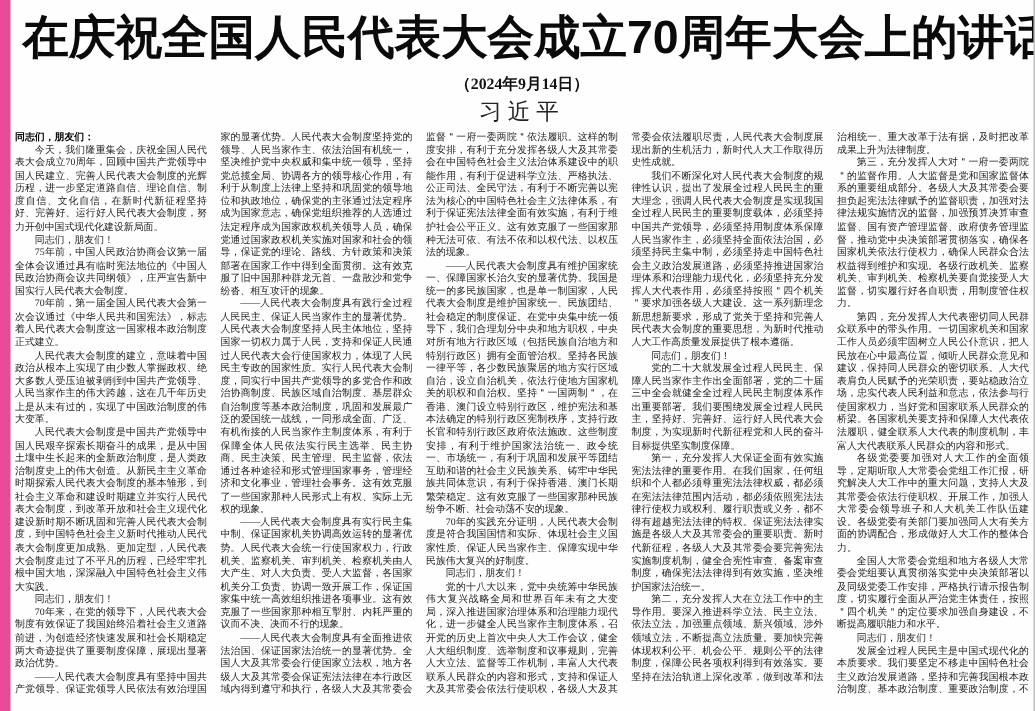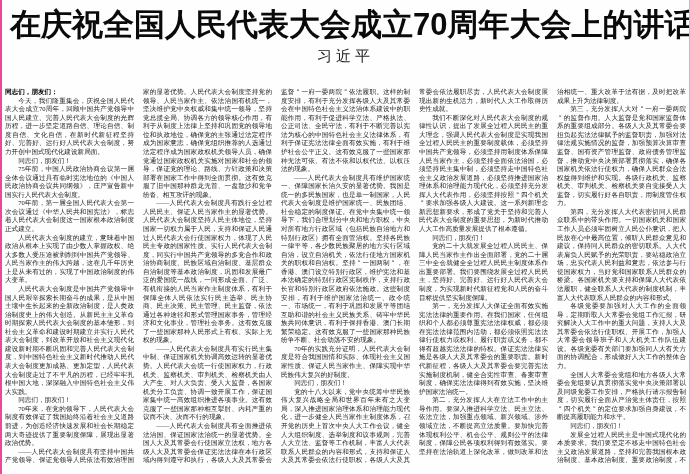--- a/index.html
+++ b/index.html
@@ -5,21 +5,21 @@
   html,body{margin:0;padding:0;background:#e8e8e8;}
   .page{
     position:relative;
     width:690px;height:474px;
     margin:0 auto;
     background:#fefefe;
     color:#141414;
     font-family:"Liberation Serif","DejaVu Serif",serif;
     overflow:hidden;
     box-sizing:border-box;
-    border-left:2px solid #ec4899;
+    border-left:7px solid #ec4899;
     border-right:1px solid #bdbdbd;
   }
   .headline{
     margin:6px 8px 0 8px;
     text-align:center;
     font-family:"Liberation Sans","DejaVu Sans",sans-serif;
     font-weight:900;
     font-size:31px;
     line-height:38px;
     letter-spacing:0px;
@@ -57,20 +57,21 @@
   }
   .columns p{margin:0;padding:0;text-indent:2em;}
   .columns p.greeting-first{font-weight:bold;text-indent:0;color:#000;}
   .columns p.greeting{text-indent:2em;}
 </style>
 </head>
 <body>
 
 <div class="page">
   <h1 class="headline">在庆祝全国人民代表大会成立70周年大会上的讲话</h1>
+  <div class="dateline">（2024年9月14日）</div>
   <div class="author">习近平</div>
   <div class="columns" id="article-body">
       <p class="greeting-first">同志们，朋友们：</p>
       <p class="body">今天，我们隆重集会，庆祝全国人民代表大会成立70周年，回顾中国共产党领导中国人民建立、完善人民代表大会制度的光辉历程，进一步坚定道路自信、理论自信、制度自信、文化自信，在新时代新征程坚持好、完善好、运行好人民代表大会制度，努力开创中国式现代化建设新局面。</p>
       <p class="greeting">同志们，朋友们！</p>
       <p class="body">75年前，中国人民政治协商会议第一届全体会议通过具有临时宪法地位的《中国人民政治协商会议共同纲领》，庄严宣告新中国实行人民代表大会制度。</p>
       <p class="body">70年前，第一届全国人民代表大会第一次会议通过《中华人民共和国宪法》，标志着人民代表大会制度这一国家根本政治制度正式建立。</p>
       <p class="body">人民代表大会制度的建立，意味着中国政治从根本上实现了由少数人掌握政权、绝大多数人受压迫被剥削到中国共产党领导、人民当家作主的伟大跨越，这在几千年历史上是从未有过的，实现了中国政治制度的伟大变革。</p>
       <p class="body">人民代表大会制度是中国共产党领导中国人民艰辛探索长期奋斗的成果，是从中国土壤中生长起来的全新政治制度，是人类政治制度史上的伟大创造。从新民主主义革命时期探索人民代表大会制度的基本雏形，到社会主义革命和建设时期建立并实行人民代表大会制度，到改革开放和社会主义现代化建设新时期不断巩固和完善人民代表大会制度，到中国特色社会主义新时代推动人民代表大会制度更加成熟、更加定型，人民代表大会制度走过了不平凡的历程，已经牢牢扎根中国大地，深深融入中国特色社会主义伟大实践。</p>
       <p class="greeting">同志们，朋友们！</p>

